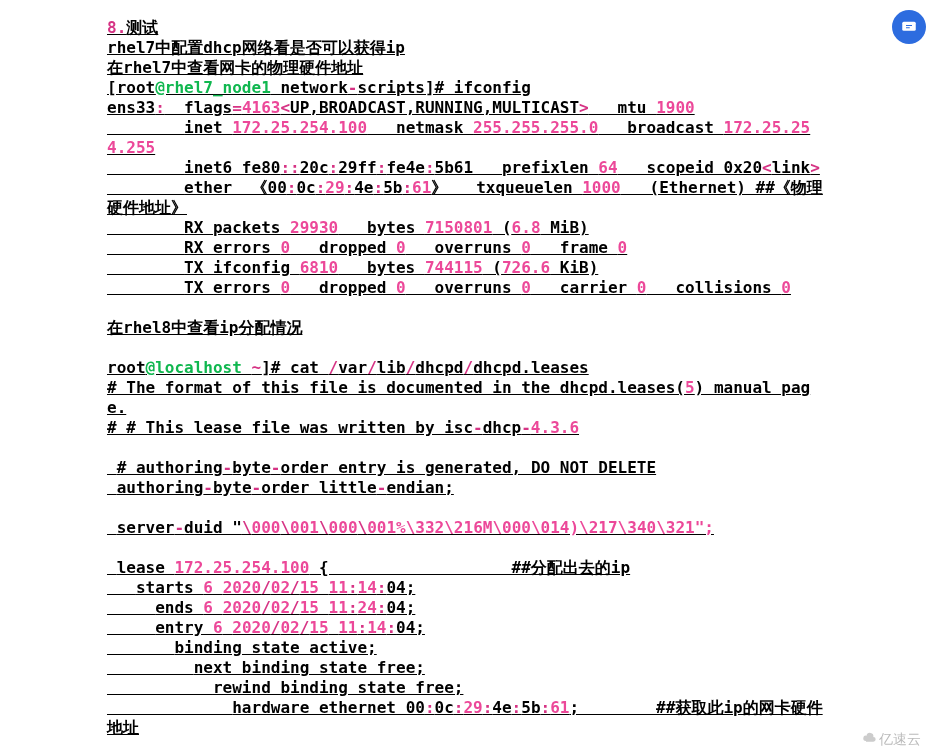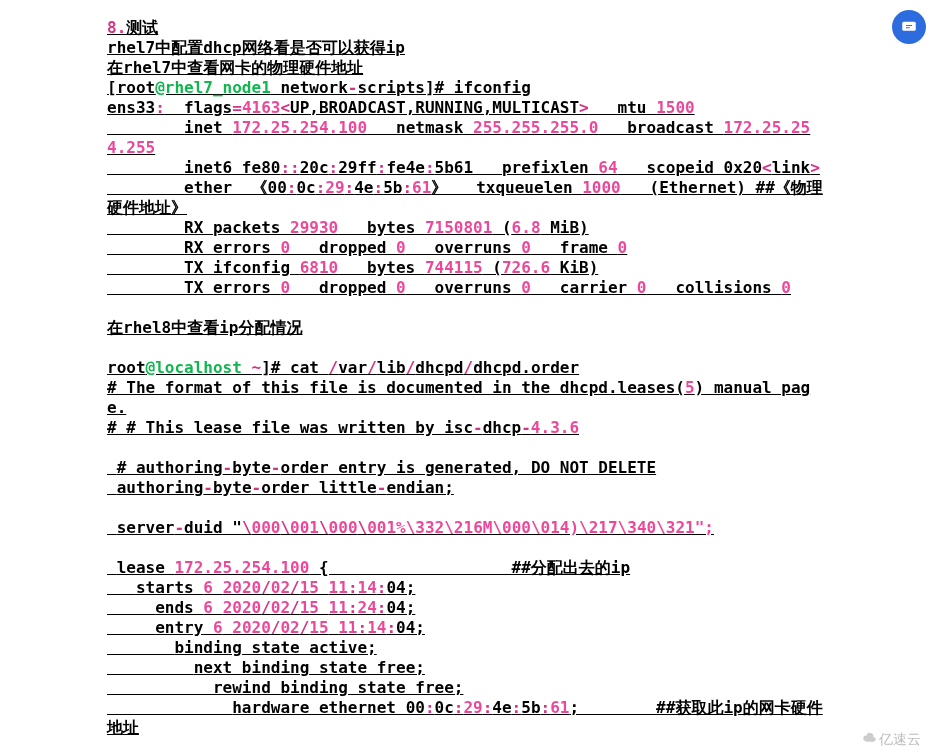--- a/index.html
+++ b/index.html
@@ -45,21 +45,21 @@
   </style>
 </head>
 <body>
 
 <div class="line"><span class="mg">8.</span><span>测试</span></div>
 <div class="line">rhel7中配置dhcp网络看是否可以获得ip</div>
 <div class="line">在rhel7中查看网卡的物理硬件地址</div>
 
 <div class="line"><span>[root</span><span class="gr">@rhel7_node1</span><span> network</span><span class="mg">-</span><span>scripts]# ifconfig</span></div>
 
-<div class="line"><span>ens33</span><span class="mg">:</span><span>  flags</span><span class="mg">=</span><span class="num">4163</span><span class="mg">&lt;</span><span>UP,BROADCAST,RUNNING,MULTICAST</span><span class="mg">&gt;</span><span>   mtu </span><span class="num">1500</span></div>
+<div class="line"><span>ens33</span><span class="mg">:</span><span>  flags</span><span class="mg">=</span><span class="num">4163</span><span class="mg">&lt;</span><span>UP,BROADCAST,RUNNING,MULTICAST</span><span class="mg">&gt;</span><span>   mtu </span><span class="num">1900</span></div>
 
 <div class="line"><span>        inet </span><span class="num">172.25.254.100</span><span>   netmask </span><span class="num">255.255.255.0</span><span>   broadcast </span><span class="num">172.25.254.255</span></div>
 
 <div class="line"><span>        inet6 fe80</span><span class="mg">::</span><span>20c</span><span class="mg">:</span><span>29ff</span><span class="mg">:</span><span>fe4e</span><span class="mg">:</span><span>5b61   prefixlen </span><span class="num">64</span><span>   scopeid 0x20</span><span class="mg">&lt;</span><span>link</span><span class="mg">&gt;</span></div>
 
 <div class="line"><span>        ether  《00</span><span class="mg">:</span><span>0c</span><span class="mg">:</span><span class="num">29</span><span class="mg">:</span><span>4e</span><span class="mg">:</span><span>5b</span><span class="mg">:</span><span class="num">61</span><span>》   txqueuelen </span><span class="num">1000</span><span>   (Ethernet) ##《物理硬件地址》</span></div>
 
 <div class="line"><span>        RX packets </span><span class="num">29930</span><span>   bytes </span><span class="num">7150801</span><span> (</span><span class="num">6.8</span><span> MiB)</span></div>
 
 <div class="line"><span>        RX errors </span><span class="num">0</span><span>   dropped </span><span class="num">0</span><span>   overruns </span><span class="num">0</span><span>   frame </span><span class="num">0</span></div>
@@ -67,21 +67,21 @@
 <div class="line"><span>        TX ifconfig </span><span class="num">6810</span><span>   bytes </span><span class="num">744115</span><span> (</span><span class="num">726.6</span><span> KiB)</span></div>
 
 <div class="line"><span>        TX errors </span><span class="num">0</span><span>   dropped </span><span class="num">0</span><span>   overruns </span><span class="num">0</span><span>   carrier </span><span class="num">0</span><span>   collisions </span><span class="num">0</span></div>
 
 <div class="blank"></div>
 
 <div class="line">在rhel8中查看ip分配情况</div>
 
 <div class="blank"></div>
 
-<div class="line"><span>root</span><span class="gr">@localhost </span><span class="mg">~</span><span>]# cat </span><span class="mg">/</span><span>var</span><span class="mg">/</span><span>lib</span><span class="mg">/</span><span>dhcpd</span><span class="mg">/</span><span>dhcpd.order</span></div>
+<div class="line"><span>root</span><span class="gr">@localhost </span><span class="mg">~</span><span>]# cat </span><span class="mg">/</span><span>var</span><span class="mg">/</span><span>lib</span><span class="mg">/</span><span>dhcpd</span><span class="mg">/</span><span>dhcpd.leases</span></div>
 
 <div class="line"><span># The format of this file is documented in the dhcpd.leases(</span><span class="num">5</span><span>) manual page.</span></div>
 
 <div class="line"><span># # This lease file was written by isc</span><span class="mg">-</span><span>dhcp</span><span class="mg">-</span><span class="num">4.3.6</span></div>
 
 <div class="blank"></div>
 
 <div class="line"><span> # authoring</span><span class="mg">-</span><span>byte</span><span class="mg">-</span><span>order entry is generated, DO NOT DELETE</span></div>
 
 <div class="line"><span> authoring</span><span class="mg">-</span><span>byte</span><span class="mg">-</span><span>order little</span><span class="mg">-</span><span>endian;</span></div>

